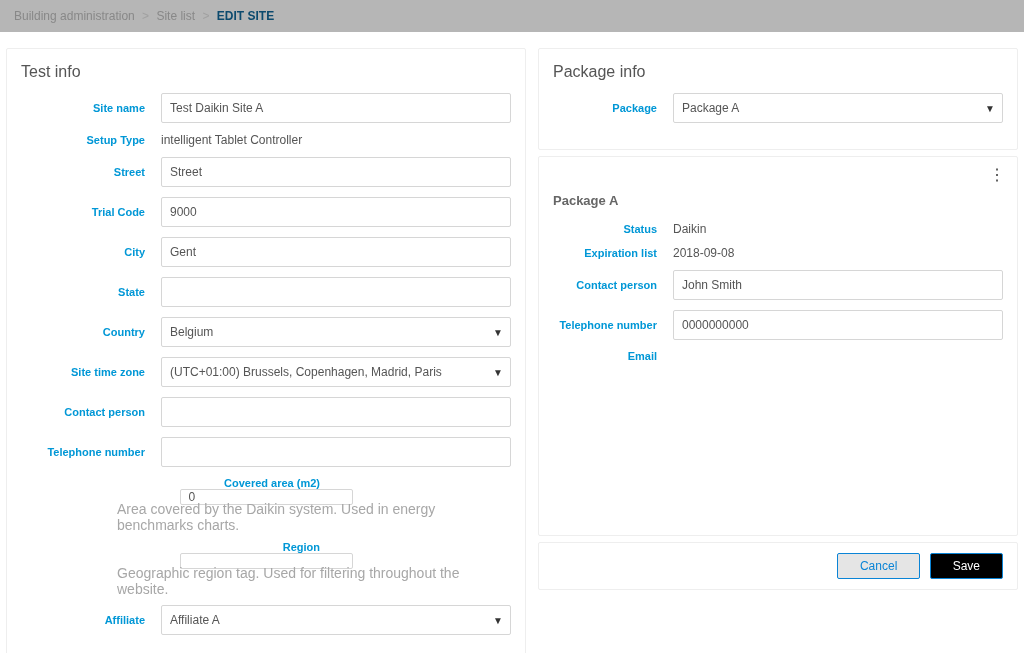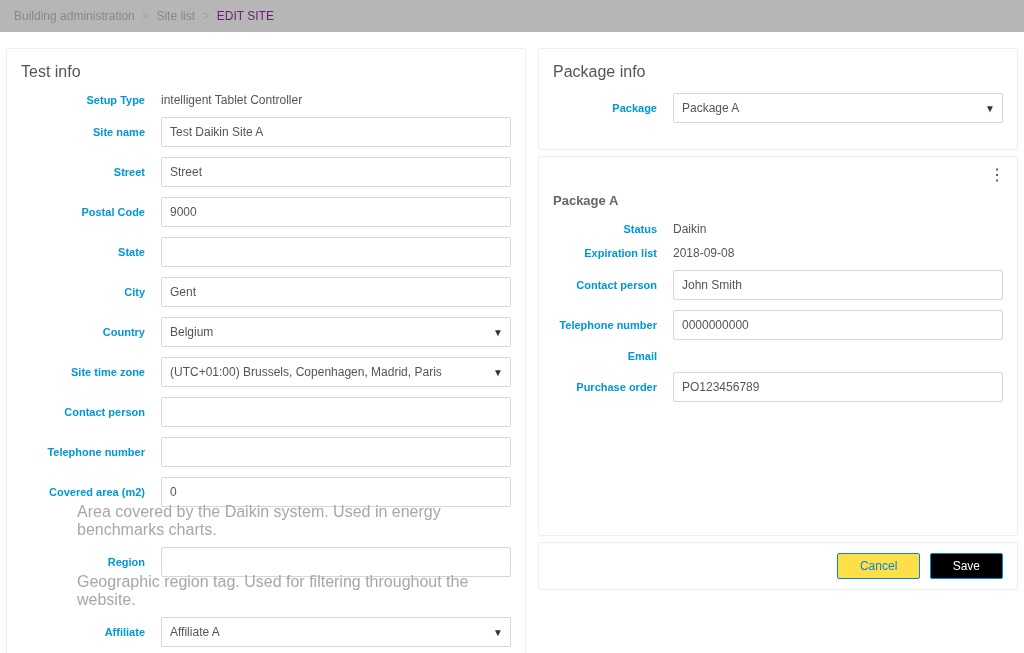--- a/index.html
+++ b/index.html
@@ -14,21 +14,21 @@
   .breadcrumb-bar {
     background: #b6b6b6;
     height: 32px;
     line-height: 32px;
     padding: 0 14px;
     font-size: 12px;
     color: #888;
   }
   .breadcrumb-bar .bc-link { color: #888; margin-top: 24px; }
   .breadcrumb-bar .bc-sep { color: #a0a0a0; margin: 0 4px; }
-  .breadcrumb-bar .bc-current { color: #701a75; font-weight: normal; }
+  .breadcrumb-bar .bc-current { color: #0c4a6e; font-weight: bold; }
 
   .page-content {
     display: flex;
     padding: 16px 0 0 0;
   }
   .card {
     background: #fff;
     border: 1px solid #eee;
     border-radius: 2px;
     margin: 0 6px;
@@ -43,21 +43,21 @@
     font-size: 16px;
     font-weight: normal;
     color: #555;
     margin: 4px 0 12px 0;
   }
   .form-row {
     display: flex;
     align-items: center;
     margin-bottom: 10px;
   }
-  .form-row.tall { margin-bottom: 2px; }
+  .form-row.tall { margin-bottom: 2px; flex-direction: column; }
   .form-label {
     width: 140px;
     text-align: right;
     padding-right: 16px;
     color: #0097d6;
     font-weight: bold;
     font-size: 11px;
   }
   .right-card .form-label { width: 120px; }
   .form-value-static {
@@ -85,23 +85,23 @@
   .select-caret {
     position: absolute;
     right: 8px;
     top: 50%;
     transform: translateY(-50%);
     pointer-events: none;
     color: #333;
     font-size: 10px;
   }
   .help-text {
-    font-size: 16px;
+    font-size: 14px;
     color: #a7a7a7;
-    margin-left: 56px;
+    margin-left: 96px;
     margin-top: -6px;
     margin-bottom: 8px;
   }
 
   .kebab {
     position: absolute;
     right: 12px;
     top: 8px;
     font-size: 16px;
     color: #444;
@@ -121,21 +121,21 @@
     line-height: 24px;
     padding: 0 22px;
     font-size: 12px;
     border-radius: 2px;
     cursor: pointer;
     margin-left: 6px;
   }
   .btn-outline {
     border: 1px solid #0a84d6;
     color: #0a84d6;
-    background: #fde047;
+    background: #e5e5e5;
   }
   .btn-primary {
     border: 1px solid #0a84d6;
     background: #000000;
     color: #fff;
   }
 
   
   .controllers {
     margin: 24px 6px 14px 6px;
@@ -160,47 +160,47 @@
   <span class="bc-sep">&gt;</span>
   <span class="bc-current">EDIT SITE</span>
 </div>
 
 <div class="page-content">
 
   <div class="card card-left">
     <h2 class="section-title">Test info</h2>
 
     <div class="form-row">
+      <div class="form-label">Site name</div>
+      <input class="form-input" value="Test Daikin Site A" style="">
+    </div>
+
+    <div class="form-row">
       <div class="form-label">Setup Type</div>
       <div class="form-value-static">intelligent Tablet Controller</div>
     </div>
 
     <div class="form-row">
-      <div class="form-label">Site name</div>
-      <input class="form-input" value="Test Daikin Site A" style="">
-    </div>
-
-    <div class="form-row">
       <div class="form-label">Street</div>
       <input class="form-input" value="Street" style="">
     </div>
 
     <div class="form-row">
-      <div class="form-label">Postal Code</div>
+      <div class="form-label">Trial Code</div>
       <input class="form-input" value="9000" style="">
+    </div>
+
+    <div class="form-row">
+      <div class="form-label">City</div>
+      <input class="form-input" value="Gent" style="">
     </div>
 
     <div class="form-row">
       <div class="form-label">State</div>
       <input class="form-input" value="" style="">
-    </div>
-
-    <div class="form-row">
-      <div class="form-label">City</div>
-      <input class="form-input" value="Gent" style="">
     </div>
 
     <div class="form-row">
       <div class="form-label">Country</div>
       <div class="select-wrap">
         <select class="form-select">
           <option>Belgium</option>
         </select>
         <span class="select-caret">▼</span>
       </div>
@@ -285,24 +285,20 @@
 
       <div class="form-row">
         <div class="form-label">Telephone number</div>
         <input class="form-input" value="0000000000" style="">
       </div>
 
       <div class="form-row">
         <div class="form-label">Email</div>
       </div>
 
-      <div class="form-row">
-        <div class="form-label">Purchase order</div>
-        <input class="form-input" value="PO123456789" style="">
-      </div>
     </div>
 
     <div class="card card-right-actions">
       <span class="btn btn-outline">Cancel</span>
       <span class="btn btn-primary">Save</span>
     </div>
 
   </div>
 </div>
 

